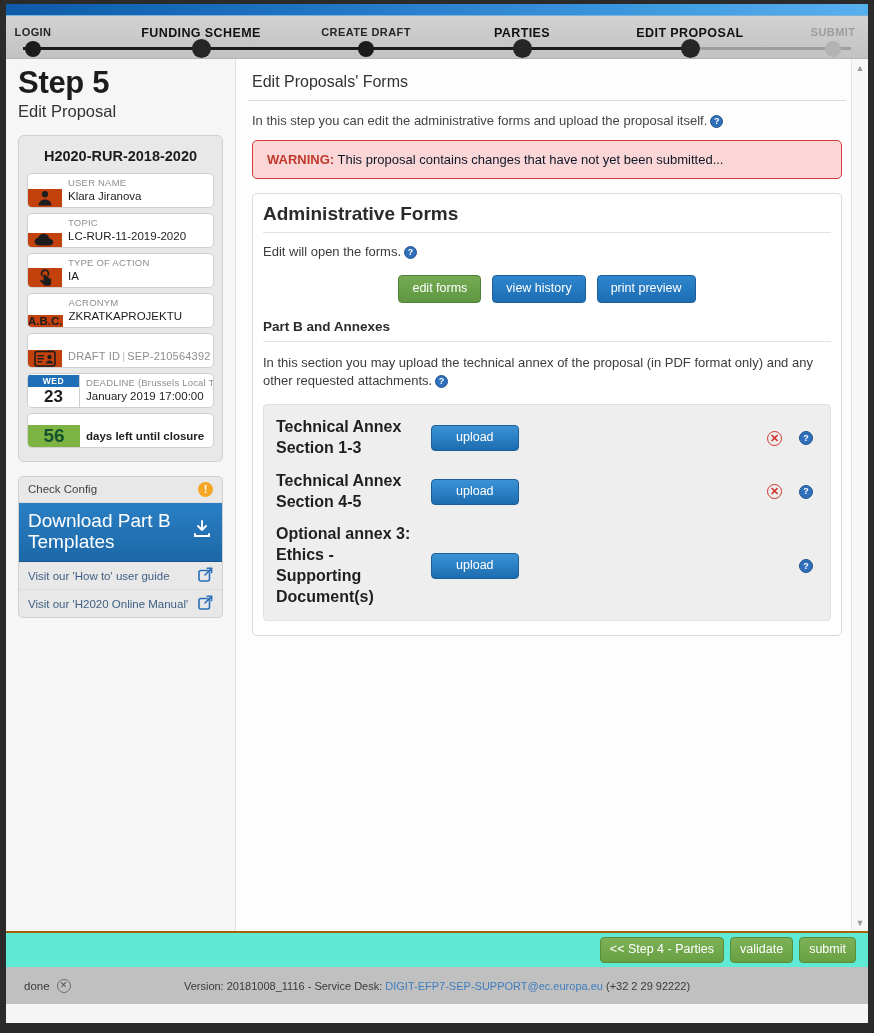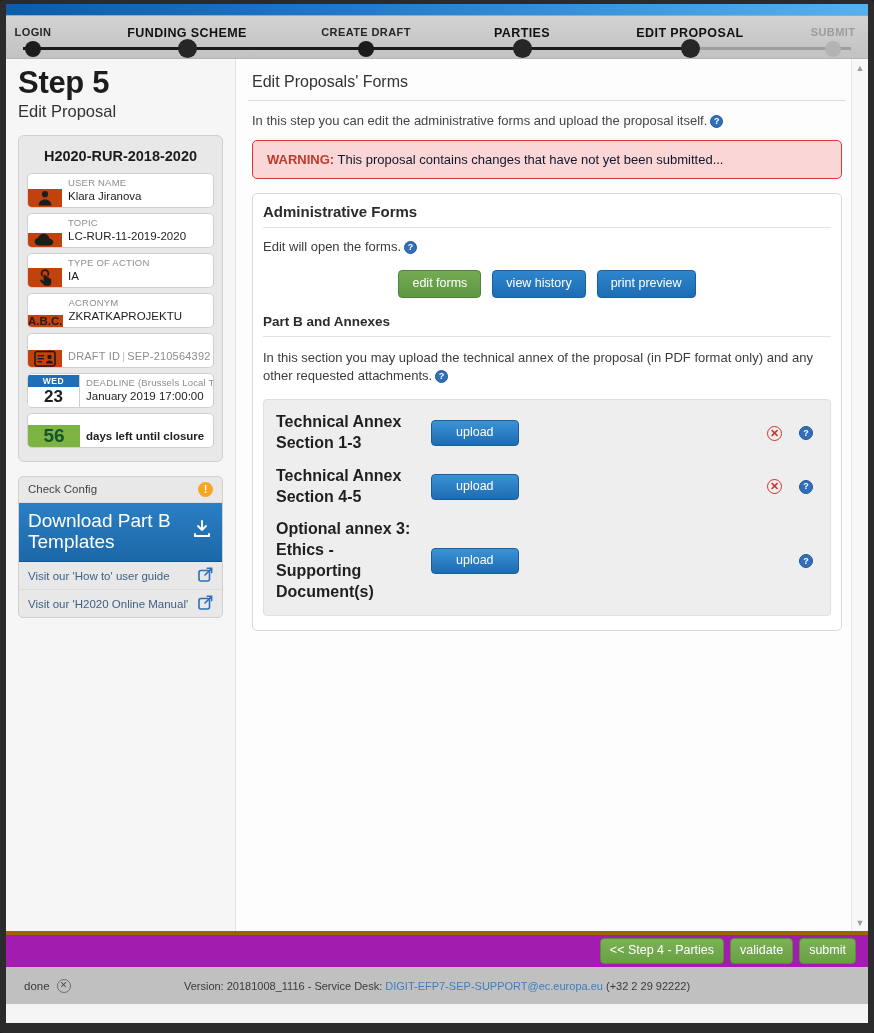--- a/index.html
+++ b/index.html
@@ -285,21 +285,21 @@
   .warning-box .wtxt { color: #0f172a; }
 
   .panel {
     border: 1px solid #dadada;
     border-radius: 5px;
     background: #fff;
     margin: 0 4px;
     padding: 9px 10px 14px 10px;
   }
   .panel h3 {
-    font-size: 15px;
+    font-size: 19px;
     font-weight: bold;
     color: #2b2b2b;
     padding-bottom: 7px;
     border-bottom: 1px solid #e3e3e3;
     margin-bottom: 10px;
   }
   .panel p.lead {
     font-size: 13px;
     color: #3c3c3c;
     margin-bottom: 13px;
@@ -392,22 +392,22 @@
   .sb-arrow {
     height: 17px;
     display: flex; align-items: center; justify-content: center;
     font-size: 9px; color: #9b9b9b;
   }
   .sb-arrow.down { position: absolute; bottom: 0; left: 0; right: 0; }
 
   
   .action-bar {
     height: 36px;
-    background: #a21caf;
-    border-top: 4px solid #a16207;
+    background: #5eead4;
+    border-top: 2px solid #a16207;
     display: flex;
     align-items: center;
     justify-content: flex-end;
     padding-right: 12px;
     gap: 6px;
   }
   .abtn {
     background: linear-gradient(to bottom,#7cb255,#68a043);
     border: 1px solid #5a8c3a;
     border-radius: 4px;
@@ -460,21 +460,21 @@
   <div class="blue-strip"></div>
 
   <div class="stepper">
     <div class="step-line"></div>
     <div class="step-line-inactive"></div>
 
     <div class="step" style="left:27px;">
       <span class="lbl">LOGIN</span>
       <span class="dot"></span>
     </div>
-    <div class="step active" style="left:181px;">
+    <div class="step active" style="left:195px;">
       <span class="lbl">FUNDING SCHEME</span>
       <span class="dot"></span>
     </div>
     <div class="step" style="left:360px;">
       <span class="lbl">CREATE DRAFT</span>
       <span class="dot"></span>
     </div>
     <div class="step active" style="left:516px;">
       <span class="lbl">PARTIES</span>
       <span class="dot"></span>

